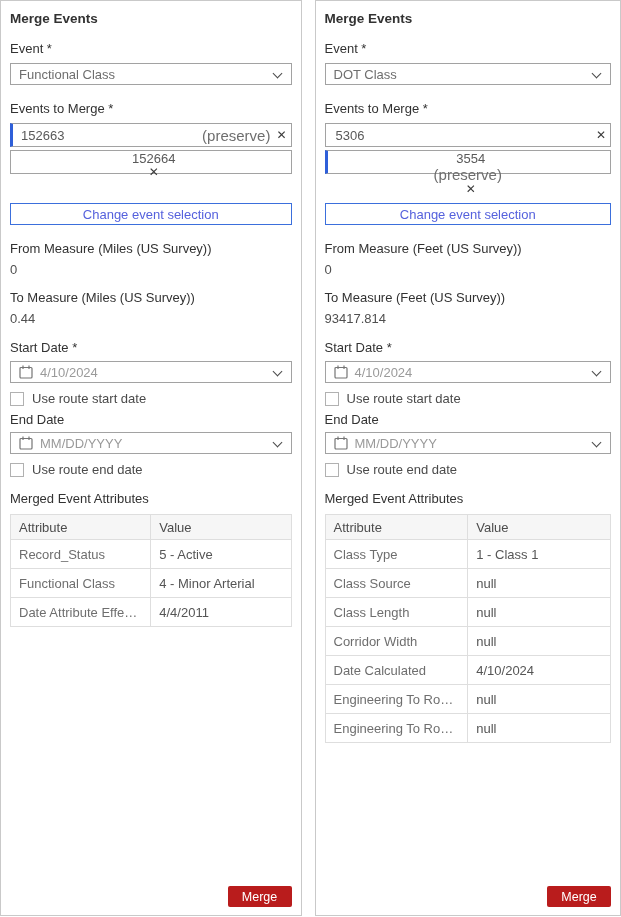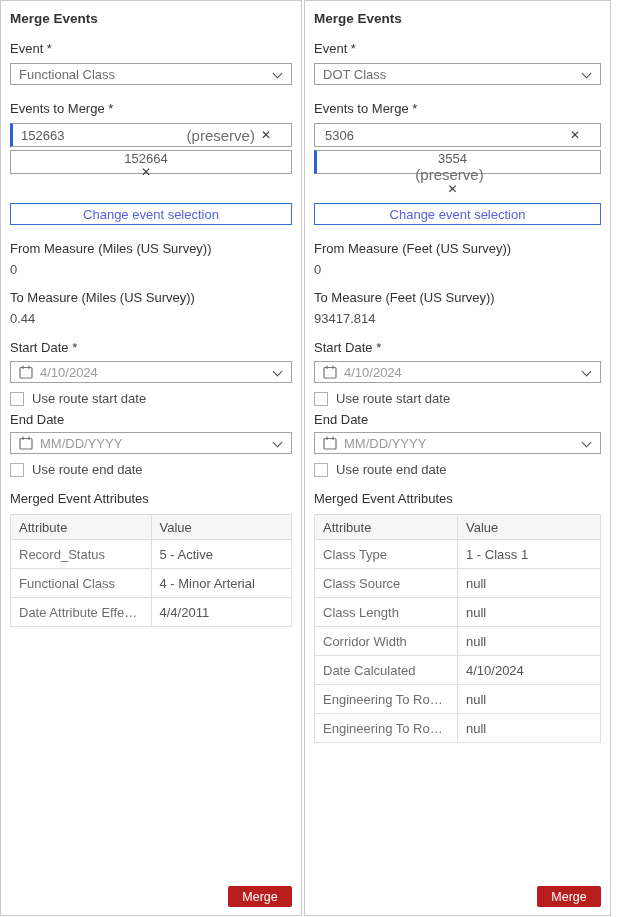--- a/index.html
+++ b/index.html
@@ -2,21 +2,21 @@
 <html><head>
 <meta charset="utf-8">
 <style>
   * { box-sizing: border-box; margin: 0; padding: 0; }
   html, body { background: #ffffff; }
   body {
     width: 621px; height: 917px;
     font-family: "Liberation Sans", sans-serif;
     overflow: hidden;
   }
-  .wrap { display: flex; gap: 2px; width: 621px; }
+  .wrap { display: flex; gap: 13px; width: 621px; }
   .panel {
     position: relative;
     height: 916px;
     border: 1px solid #c9c9c9;
     background: #fff;
     padding: 10px 9px;
   }
   .panel.left  { width: 302px; }
   .panel.right { width: 307px; }
 
@@ -36,21 +36,21 @@
   .chev::before {
     content: ""; position: absolute; left: 1px; top: 1px;
     width: 6px; height: 6px;
     border-right: 1.4px solid #4a4a4a; border-bottom: 1.4px solid #4a4a4a;
     transform: rotate(45deg);
   }
 
   .textbox {
     display: flex; align-items: center;
     height: 24px; border: 1px solid #a2a2a2; background: #fff;
-    padding: 0 20px 0 10px;
+    padding: 0 4px 0 10px;
   }
   .textbox.preserved { border-left: 3px solid #2e5fd9; padding-left: 8px; }
   .tb-text { flex: 1; font-size: 13px; color: #595959; }
   .preserve-label { font-size: 15px; color: #6e6e6e; margin-right: 6px; }
   .x-icon { font-size: 12px; color: #3a3a3a; cursor: pointer; line-height: 1; }
 
   .change-btn {
     width: 100%; height: 22px; margin-top: 29px;
     background: #fff; border: 1px solid #3b6fdc;
     color: #5561dd; font-size: 13px; font-family: inherit;

